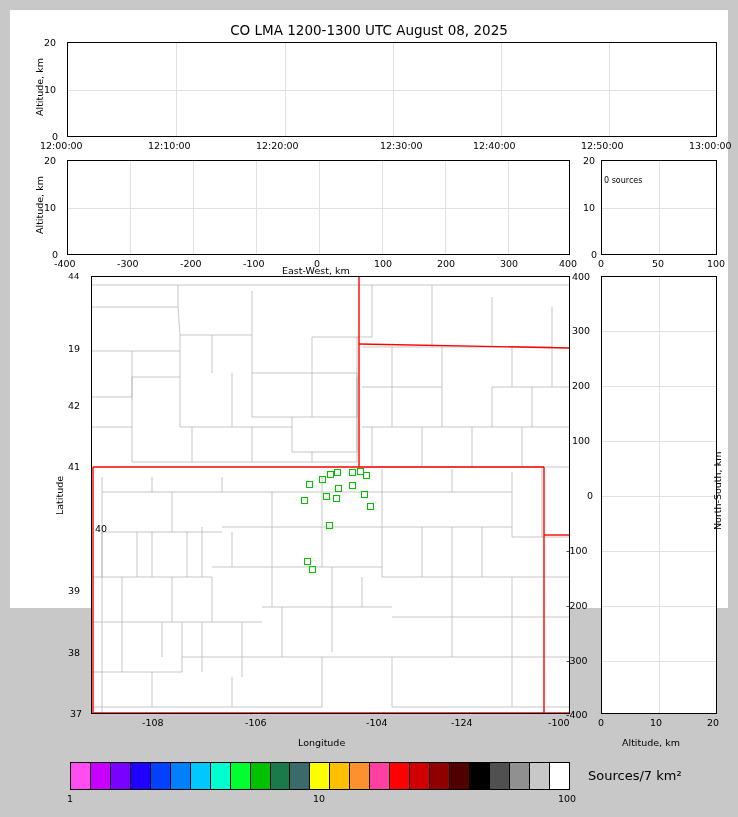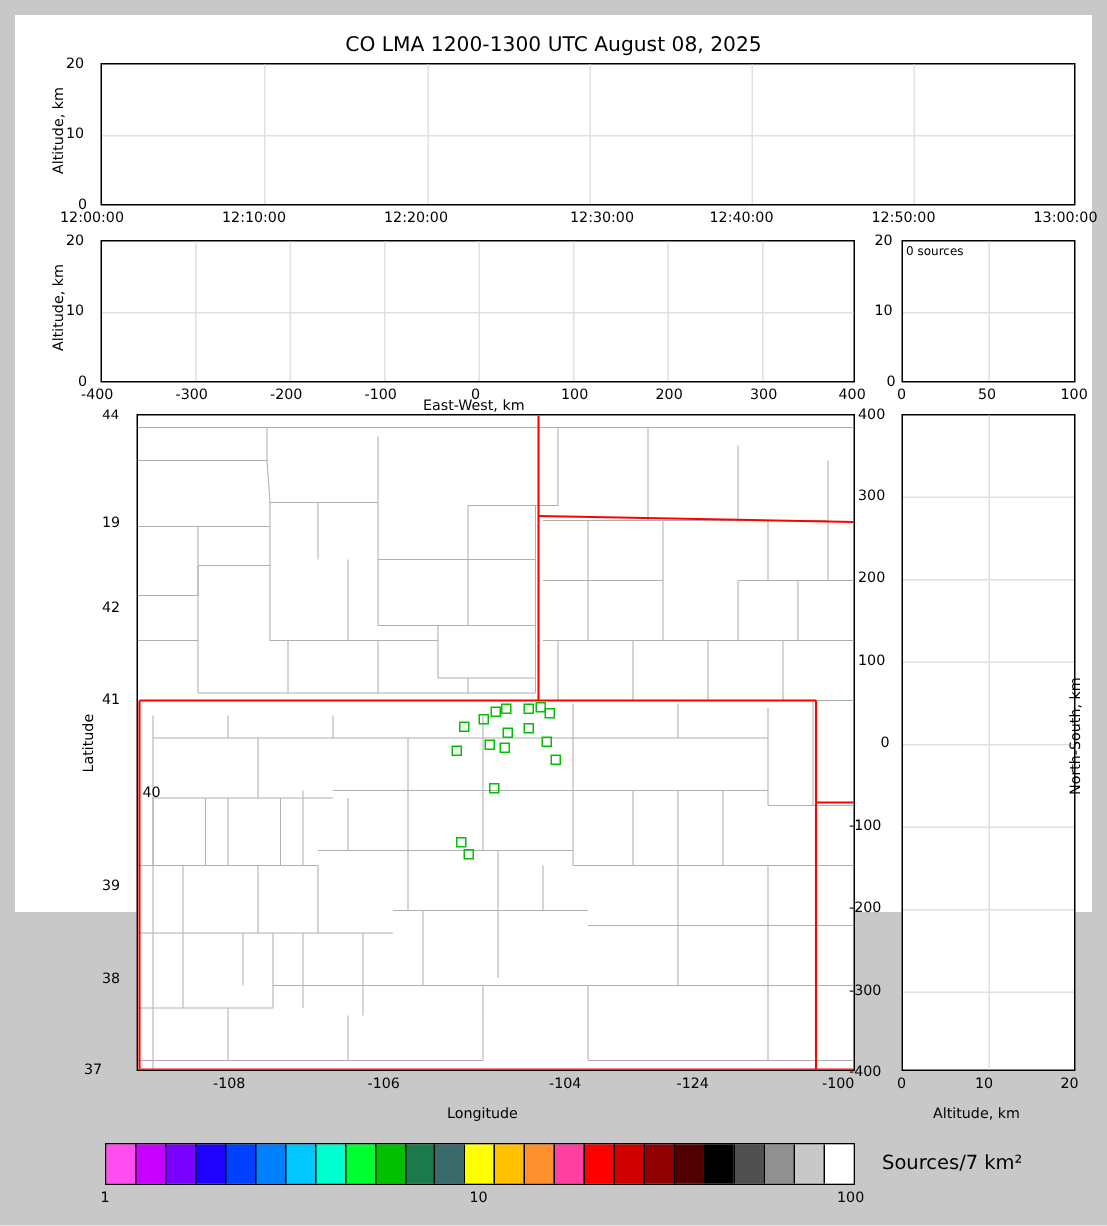--- a/index.html
+++ b/index.html
@@ -37,21 +37,21 @@
     font-size:9.5px;
     color:#000;
     white-space:nowrap;
   }
   .rot{
     transform-origin:0 0;
     transform:rotate(-90deg);
   }
   .gridv{position:absolute;top:0;bottom:0;width:1px;background:#e0e0e0;}
   .gridh{position:absolute;left:0;right:0;height:1px;background:#e0e0e0;}
-  .src-note{position:absolute;font-size:8px;color:#000;}
+  .src-note{position:absolute;font-size:8px;color:#000;margin-top:13px;}
   .map-svg{position:absolute;left:0;top:0;}
   .cbar-cell{height:26px;border-left:1px solid #000;box-sizing:border-box;}
   .cbar-wrap{position:absolute;display:flex;border:1px solid #000;box-sizing:border-box;}
   .cbar-label{position:absolute;font-size:9.5px;color:#000;}
   .cbar-title{position:absolute;font-size:13px;color:#000;}
   .sq{position:absolute;width:7px;height:7px;border:1.2px solid #00c000;box-sizing:border-box;background:transparent;}
 </style>
 </head>
 <body>
 
@@ -272,21 +272,21 @@
   <div class="sq" style="left:294px;top:548px;"></div>
   <div class="sq" style="left:299px;top:556px;"></div>
 
   <div class="tick-label" style="left:58px;top:261px;font-family:Liberation Mono, monospace;">44</div>
   <div class="tick-label" style="left:58px;top:333px;">19</div>
   <div class="tick-label" style="left:58px;top:390px;">42</div>
   <div class="tick-label" style="left:58px;top:451px;">41</div>
   <div class="tick-label" style="left:58px;top:513px;margin-left:27px;">40</div>
   <div class="tick-label" style="left:58px;top:575px;">39</div>
   <div class="tick-label" style="left:58px;top:637px;">38</div>
-  <div class="tick-label" style="left:46px;top:698px;">37</div>
+  <div class="tick-label" style="left:60px;top:698px;">37</div>
 
   <div class="tick-label" style="left:132px;top:707px;">-108</div>
   <div class="tick-label" style="left:235px;top:707px;">-106</div>
   <div class="tick-label" style="left:356px;top:707px;">-104</div>
   <div class="tick-label" style="left:441px;top:707px;">-124</div>
   <div class="tick-label" style="left:538px;top:707px;">-100</div>
   <div class="axis-label rot" style="left:44px;top:505px;">Latitude</div>
   <div class="axis-label" style="left:288px;top:727px;">Longitude</div>
 
   <div class="axis" style="left:591px;top:266px;width:116px;height:438px;">

